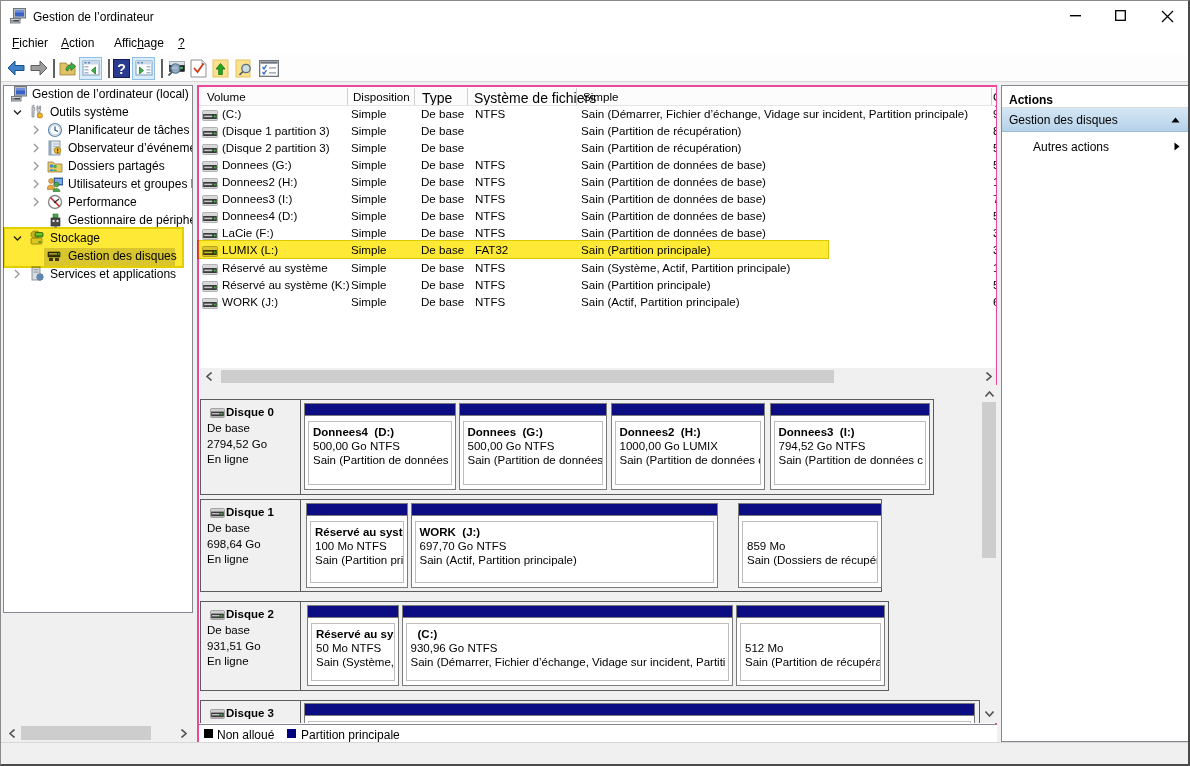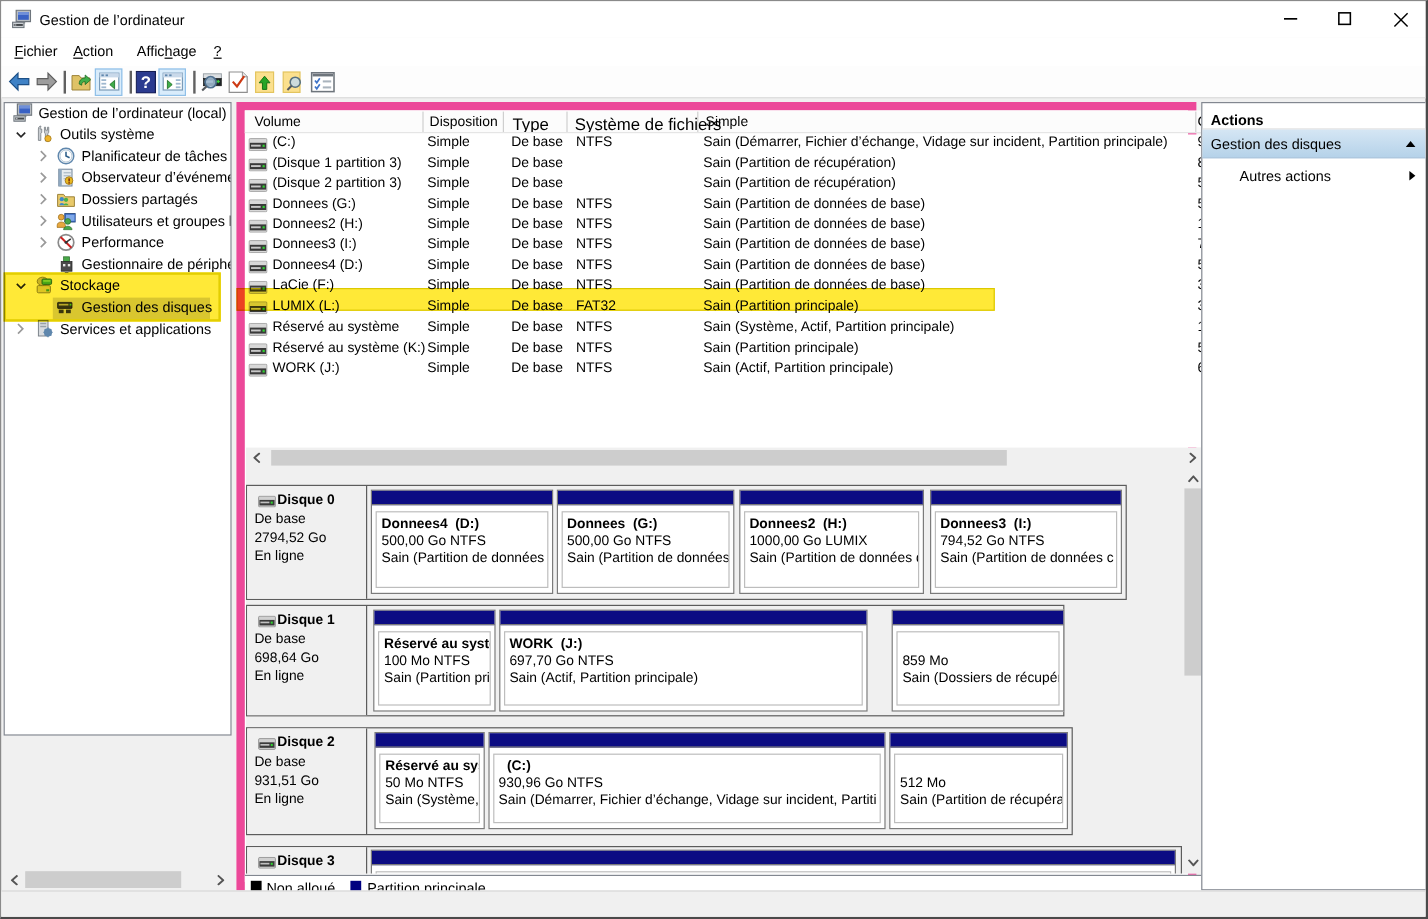--- a/index.html
+++ b/index.html
@@ -9,21 +9,21 @@
 .tx{position:absolute;font-size:12px;color:#000;white-space:nowrap;}
 
 #titlebar{left:0;top:0;width:100%;height:30px;background:#fff;}
 #menubar{left:0;top:30px;width:100%;height:24px;background:#fff;}
 .menu{top:5px;font-size:12px;color:#000;}
 #toolbar{left:0;top:54px;width:100%;height:27px;background:#fdfdfd;border-bottom:1px solid #d7d7d7;}
 .tsep{position:absolute;top:4px;width:1.5px;height:19px;background:#606060;}
 .tbtn{position:absolute;top:2px;width:23px;height:23px;border:1px solid #90c0e8;background:#d9ecfb;}
 
 #tree{left:2px;top:84px;width:190px;height:528px;background:#fff;border:1px solid #828790;}
-#center{left:196px;top:84px;width:800px;height:657px;background:#fff;border:7px solid #ec4899;}
+#center{left:196px;top:84px;width:800px;height:657px;background:#fff;border:2px solid #ec4899;}
 #actions{left:1000px;top:84px;width:188px;height:657px;background:#fff;border:1px solid #828790;}
 .trow{position:absolute;height:18px;font-size:12px;white-space:nowrap;overflow:hidden;width:100%;}
 .ticon{position:absolute;width:16px;height:16px;}
 
 .hsep{position:absolute;top:1px;width:1px;height:18px;background:#cfcfcf;}
 .vrow{position:absolute;left:0;width:797px;height:17px;font-size:11.6px;white-space:nowrap;}
 .c1{position:absolute;left:22px;}
 .c2{position:absolute;left:151px;}
 .c3{position:absolute;left:221px;}
 .c4{position:absolute;left:275px;}

